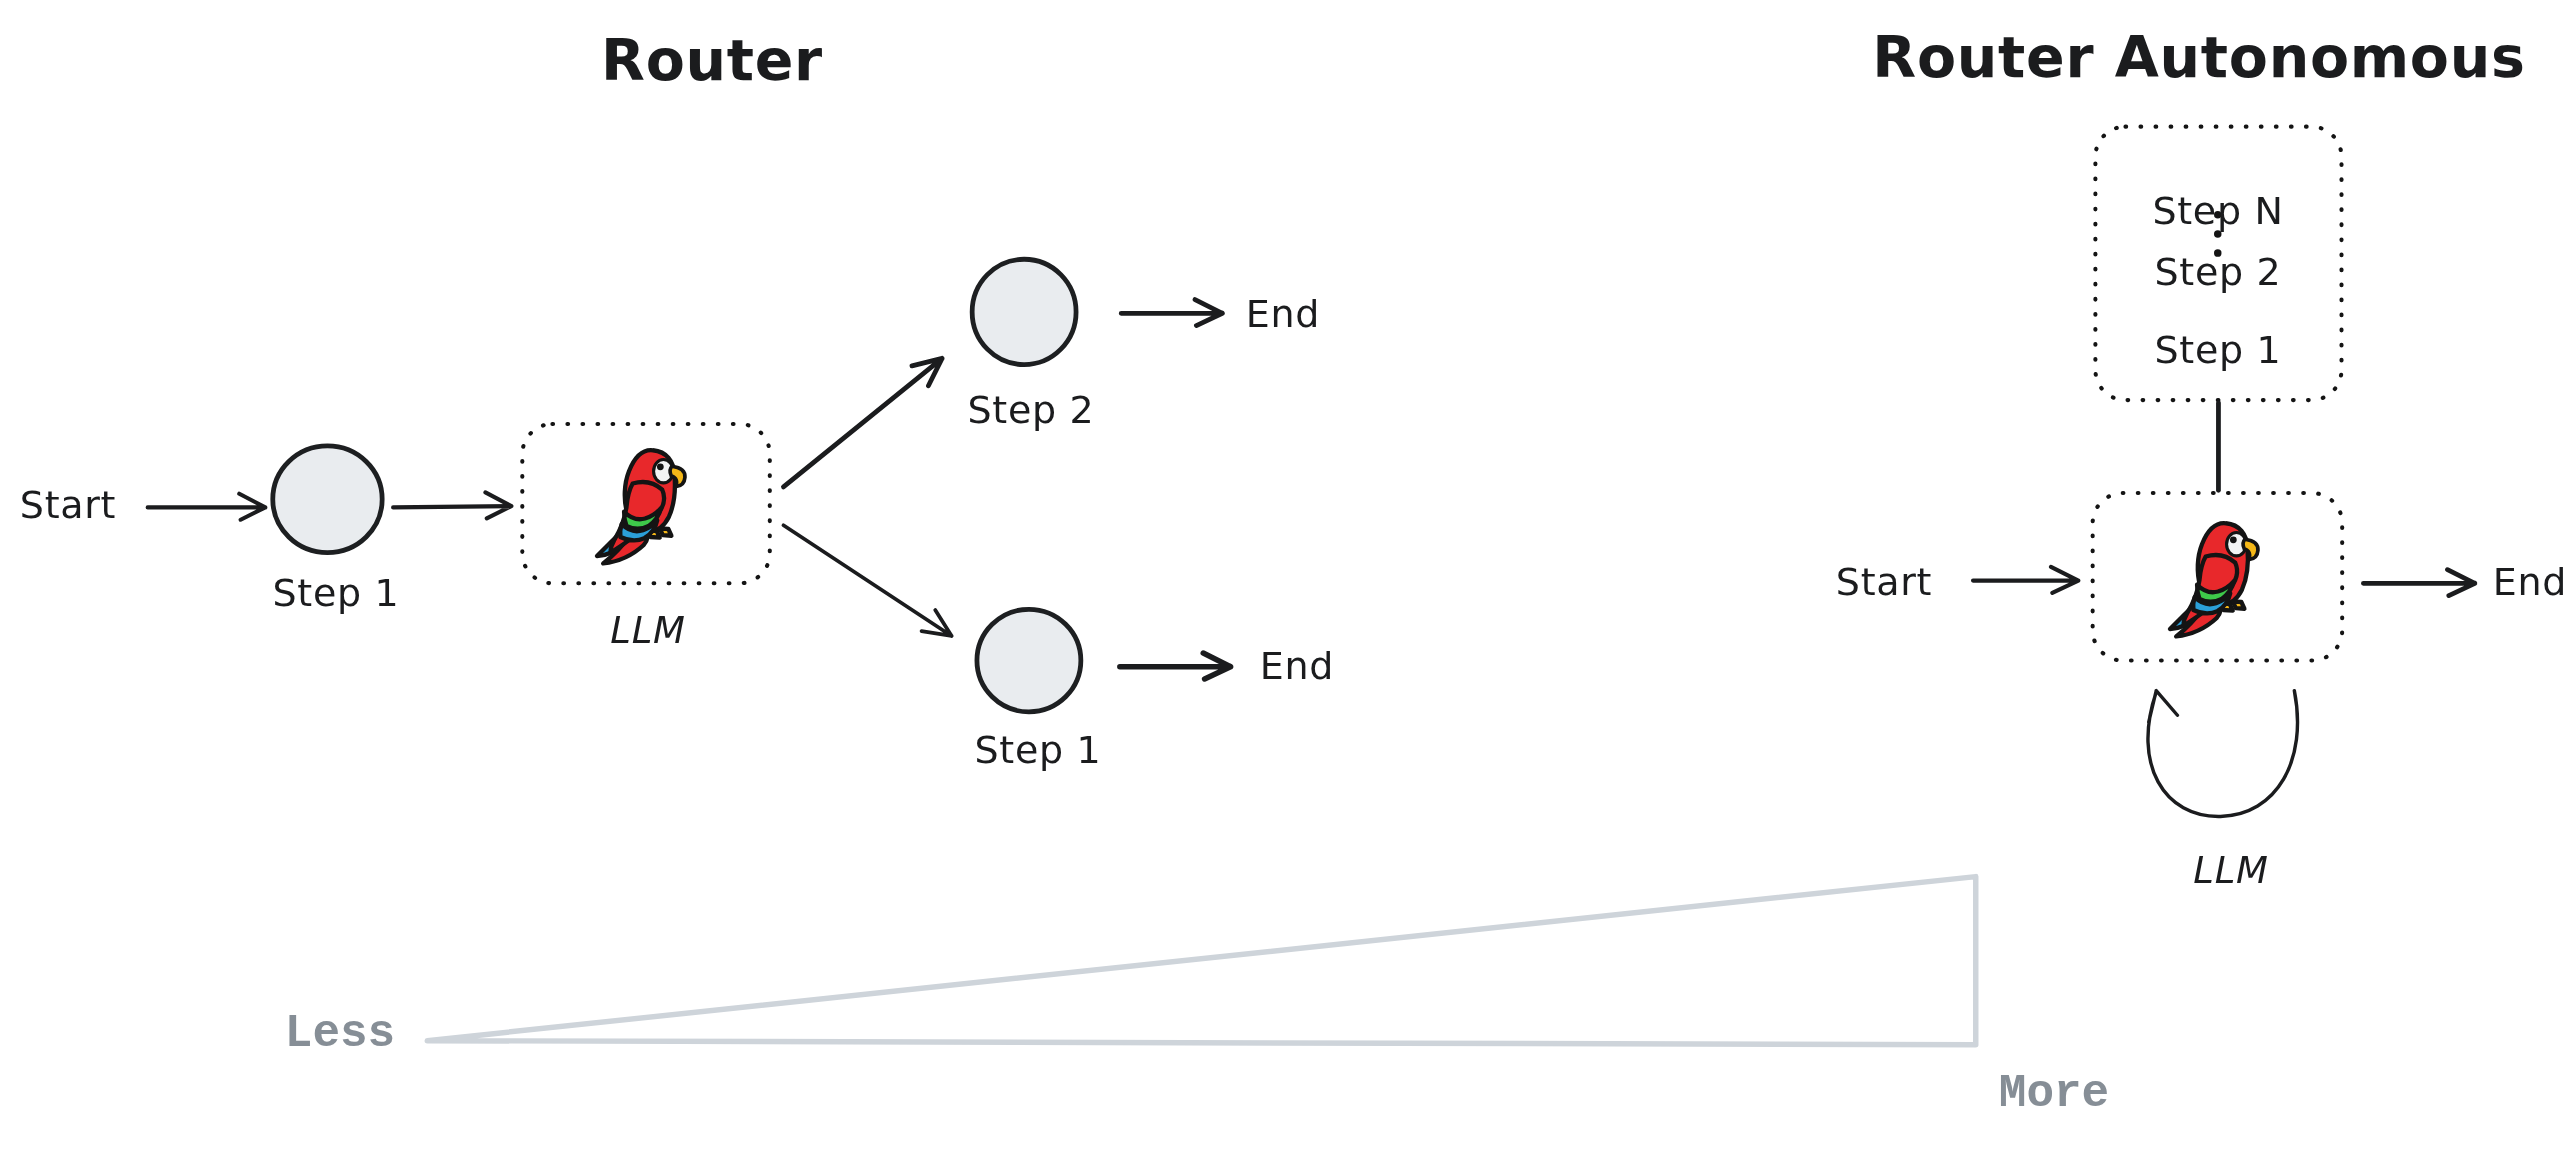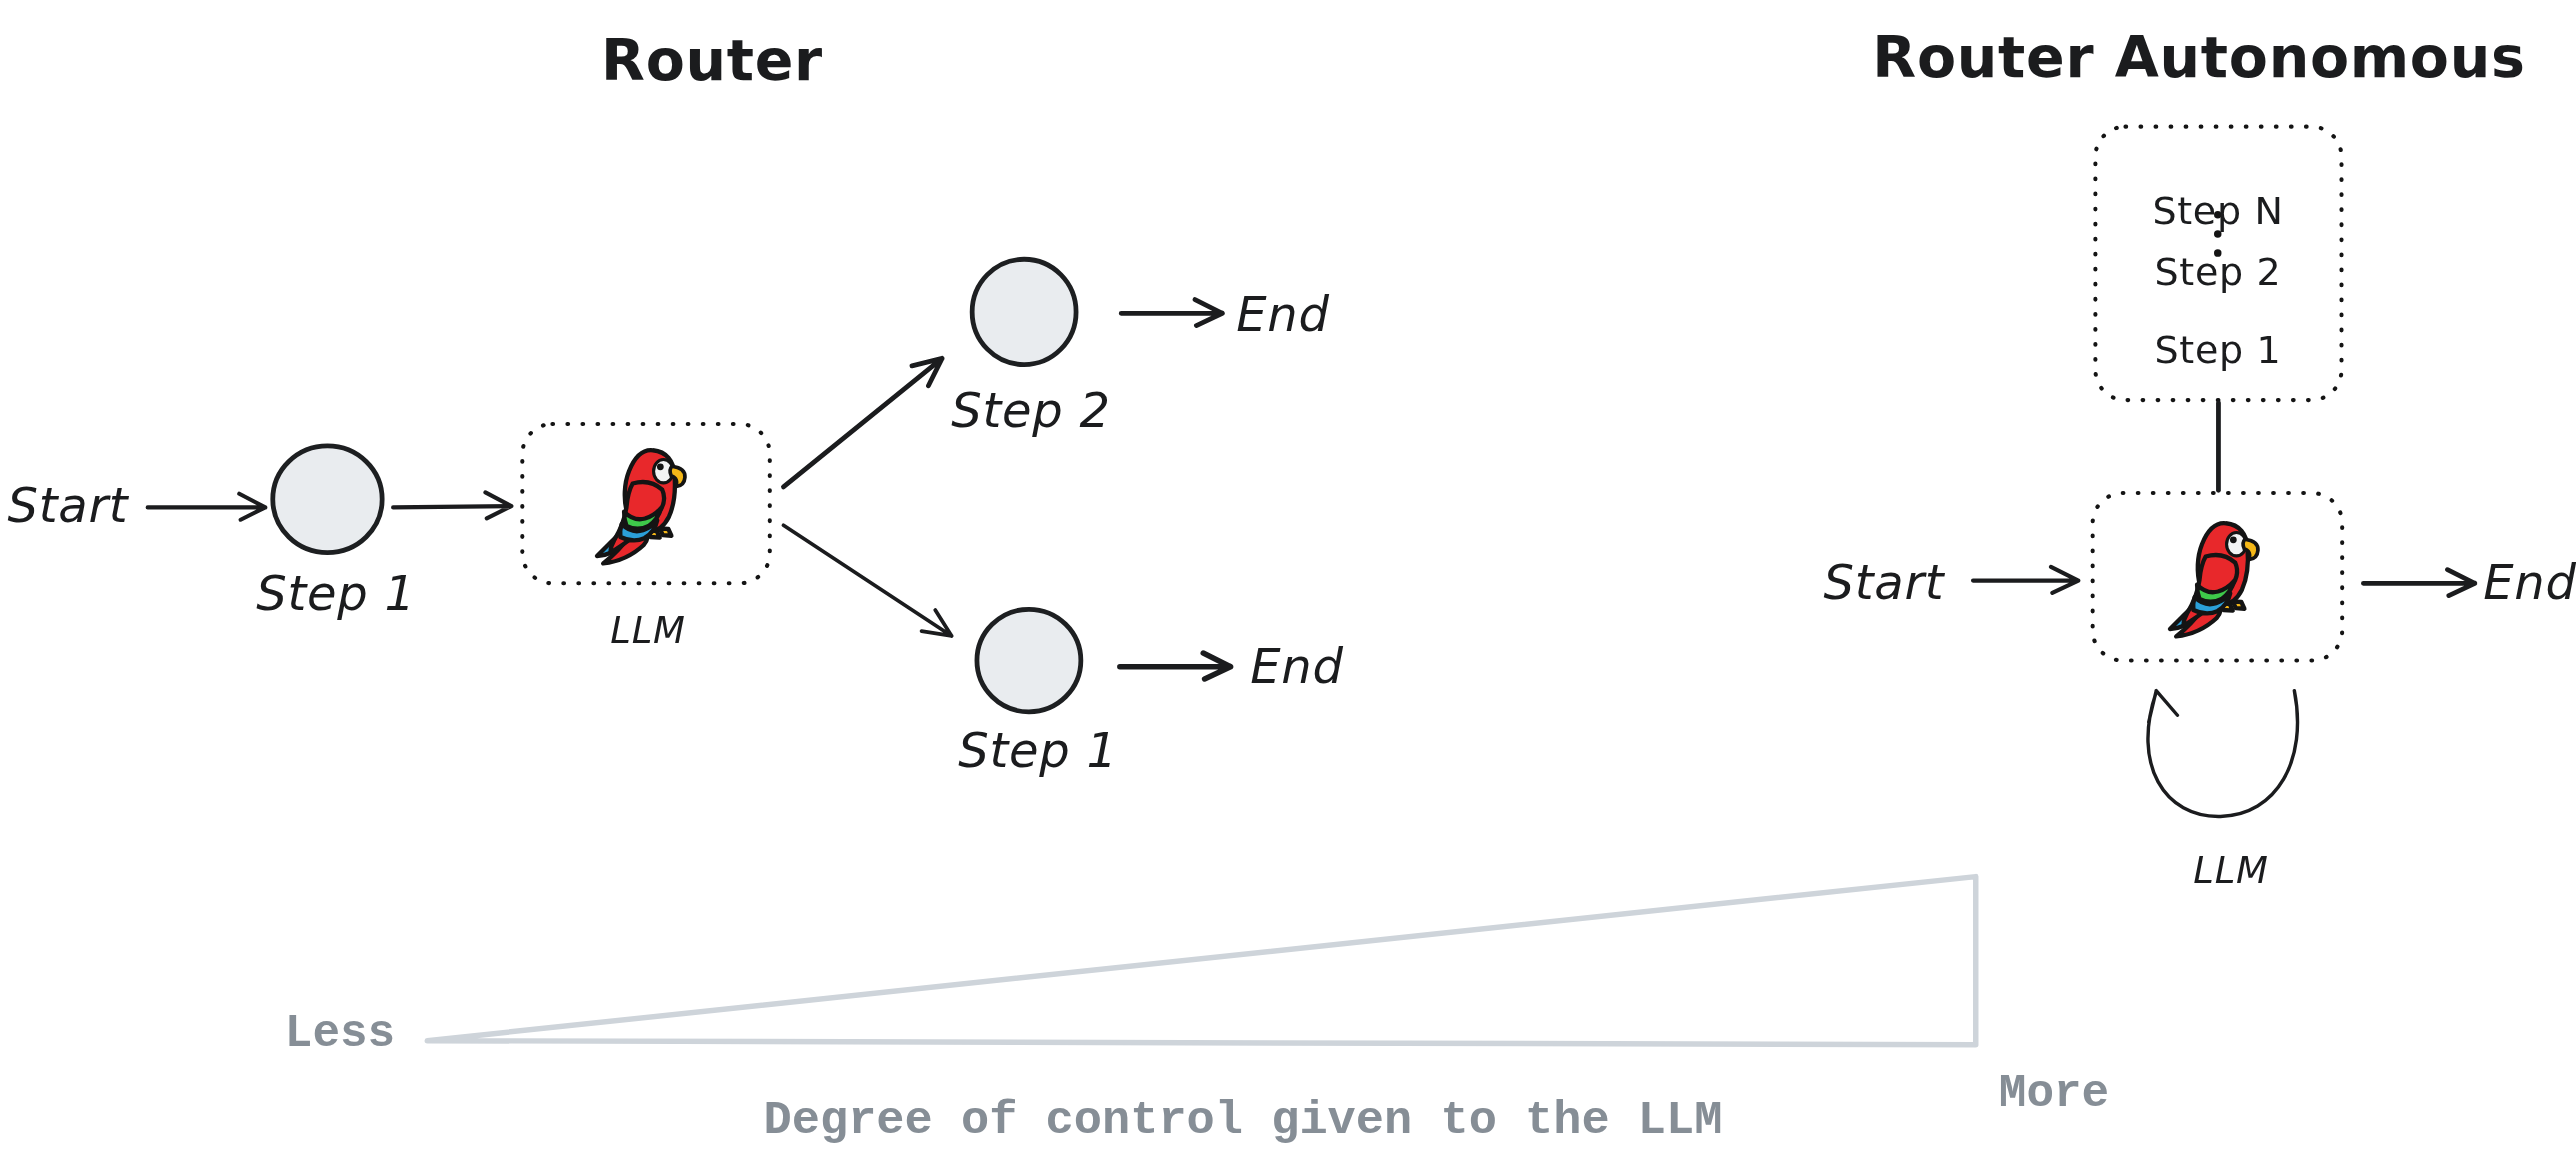--- a/index.html
+++ b/index.html
@@ -33,21 +33,21 @@
   }
   .hand {
     font-family: "DejaVu Sans", "Liberation Sans", sans-serif;
     color: #1b1c1e;
     letter-spacing: 0.7px;
   }
   .title {
     font-size: 57px;
     font-weight: 700;
   }
-  .node-label { font-size: 48px; font-style: italic; }
+  .node-label { font-size: 38px; }
   .box-step   { font-size: 38px; }
   .llm-label  { font-size: 37px; font-style: italic; font-weight: 400; }
   .mono {
     font-family: "Liberation Mono", "DejaVu Sans Mono", monospace;
     color: #868e96;
     font-weight: 700;
   }
   .less-more { font-size: 46px; }
   .caption   { font-size: 47px; }
   .parrot-wrap {
@@ -133,16 +133,15 @@
   <div class="abs hand title" style="left:2199px; top:57px;">Router Autonomous</div>
   <div class="abs hand box-step" style="left:2218px; top:166px;margin-top:45px;">Step N</div>
   <div class="abs hand box-step" style="left:2218px; top:272px;">Step 2</div>
   <div class="abs hand box-step" style="left:2218px; top:350px;">Step 1</div>
   <div class="abs hand node-label" style="left:1884px; top:582px;">Start</div>
   <div class="abs hand node-label" style="left:2530px; top:582px;">End</div>
   <div class="abs hand llm-label" style="left:2231px; top:870px;">LLM</div>
 
   <div class="abs mono less-more" style="left:340px; top:1034px;">Less</div>
   <div class="abs mono less-more" style="left:2054px; top:1073px;margin-top:21px;">More</div>
-  <div class="abs mono caption" style="left:1243px; top:1120px;">Degree of control given to the LLM</div>
 
 </div>
 
 
 </body></html>

